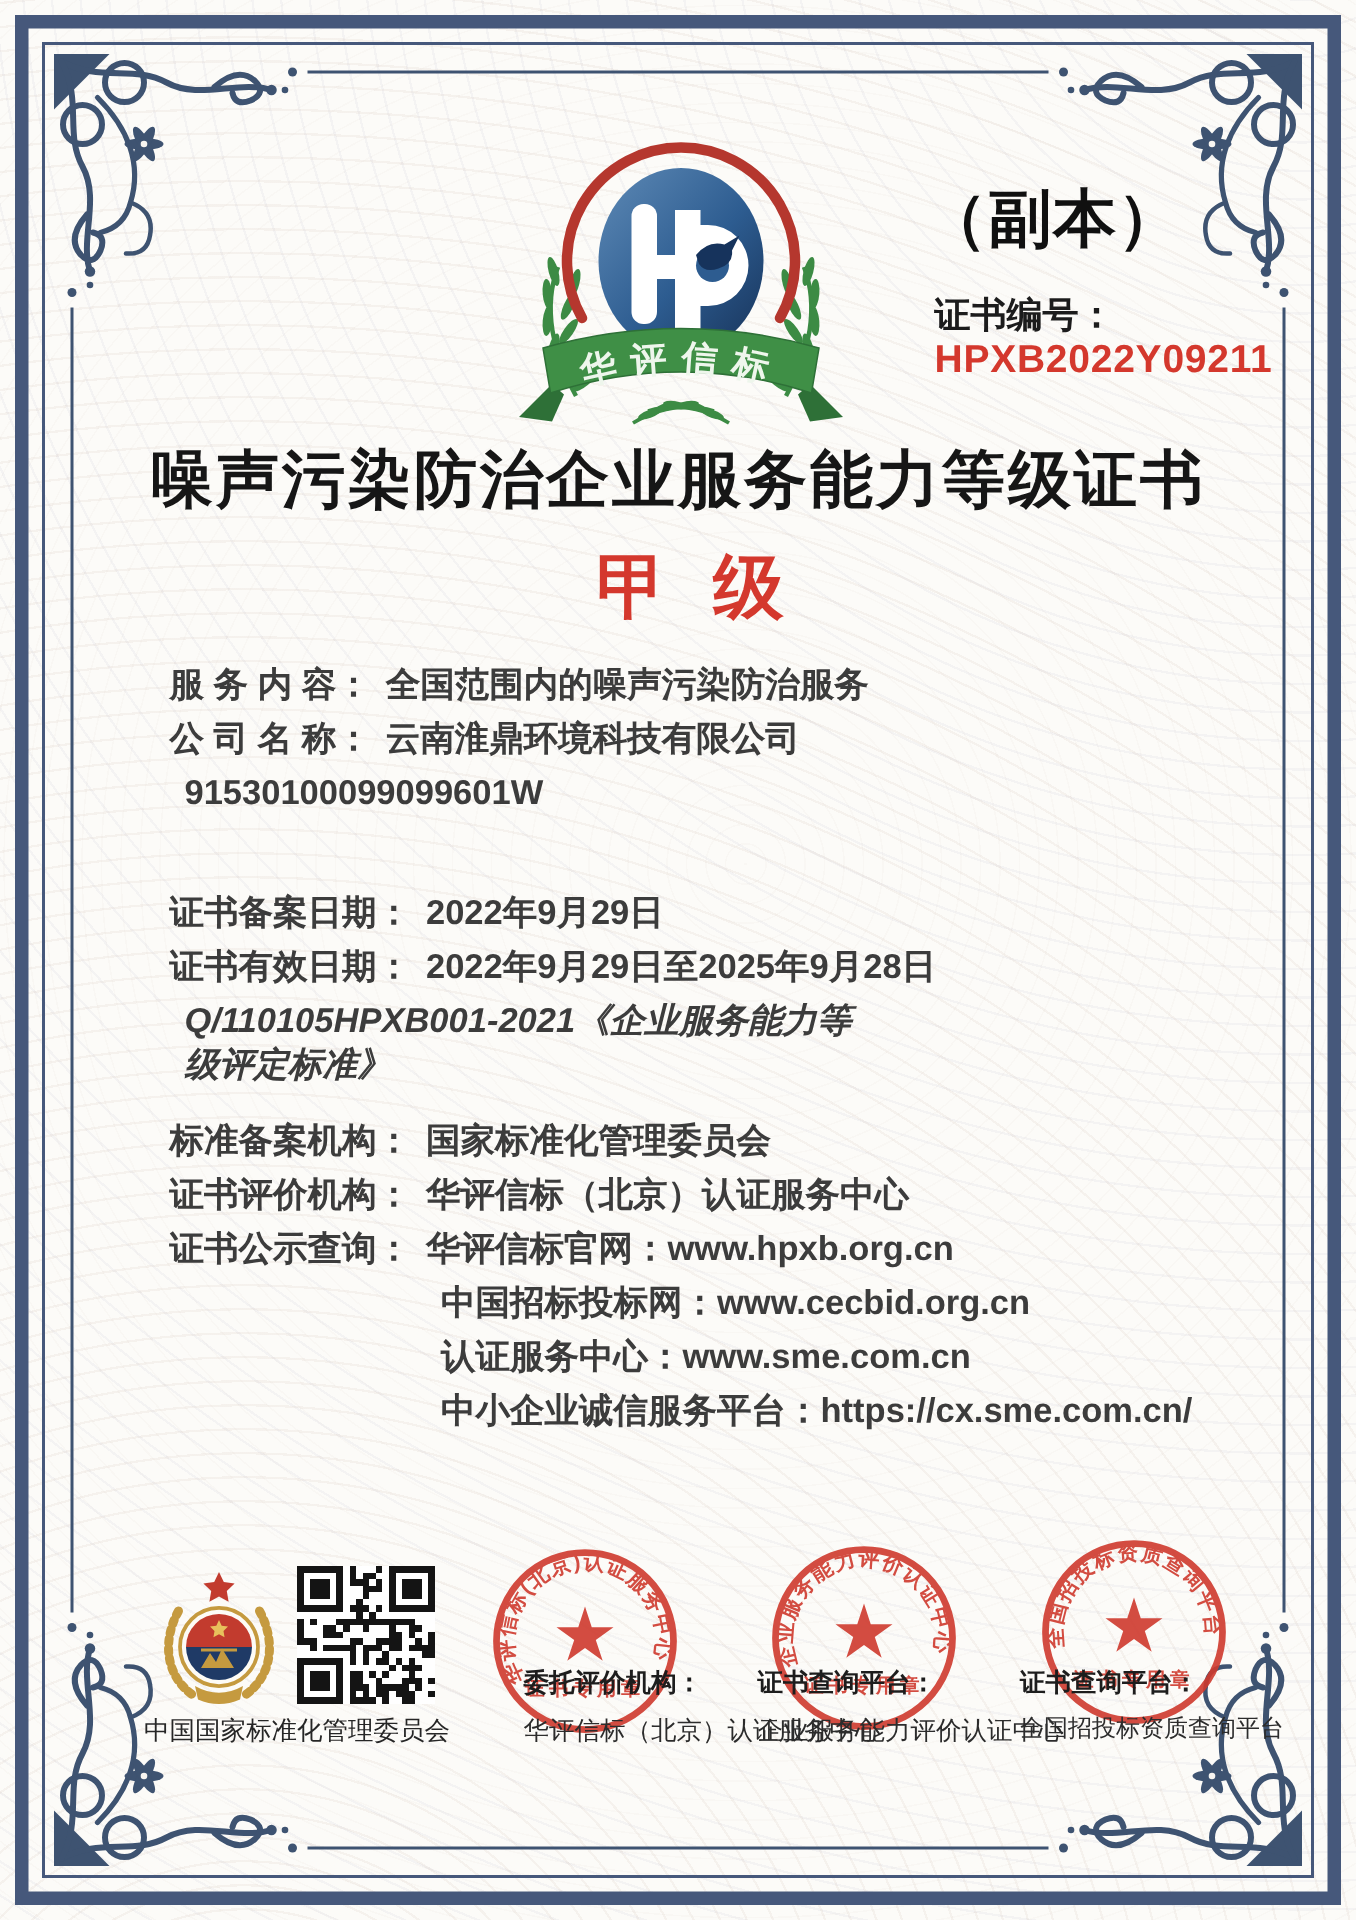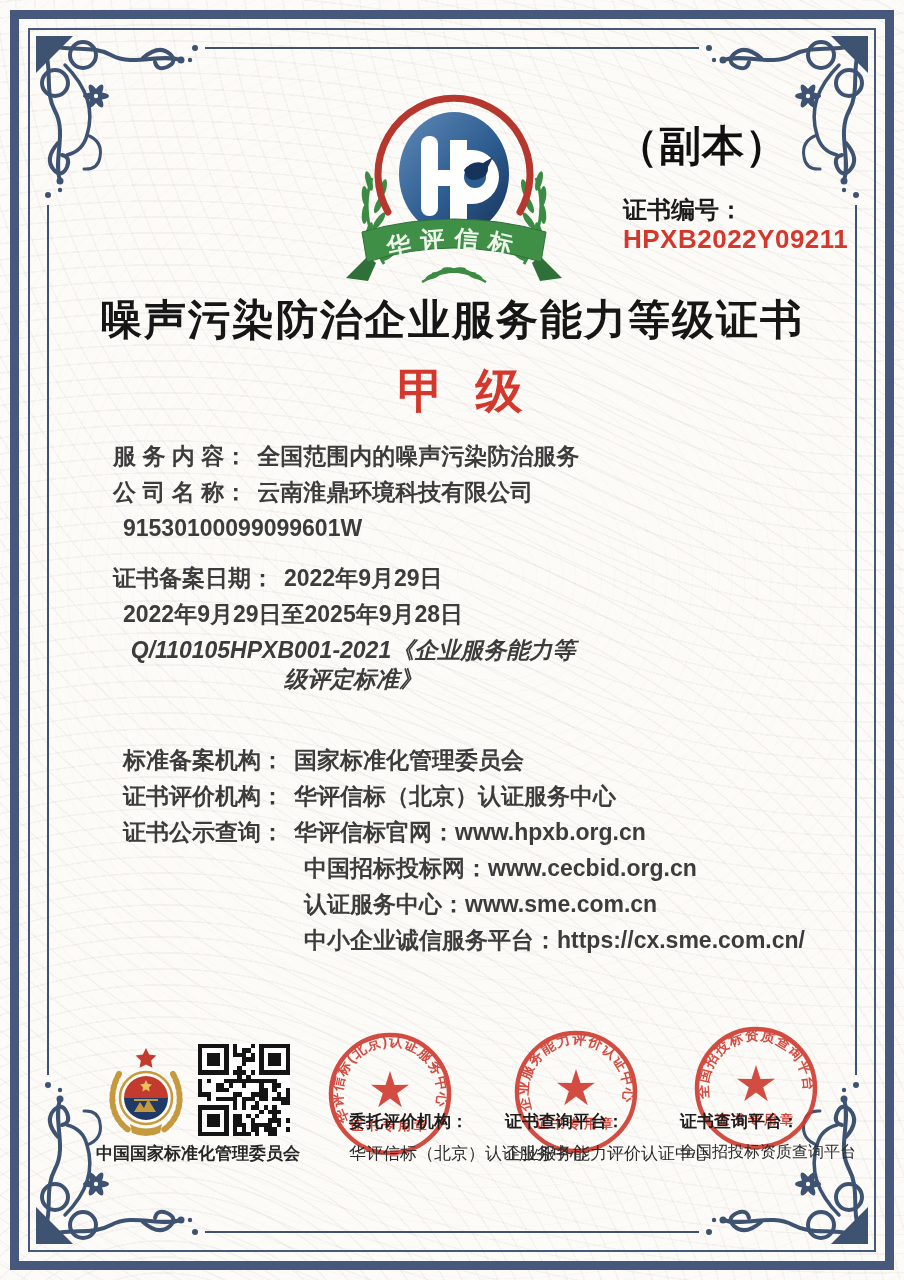--- a/index.html
+++ b/index.html
@@ -39,34 +39,34 @@
   .copy-label{position:absolute;left:616px;top:118px;font-size:42px;font-weight:800;color:#101010;letter-spacing:1px;}
   .certno-label{position:absolute;left:623px;top:194px;font-size:24px;font-weight:700;color:#1c1c1c;}
   .certno-value{position:absolute;left:623px;top:224px;font-size:26px;font-weight:700;color:#d4382d;letter-spacing:0.5px;}
 
   .title{position:absolute;left:0;right:0;top:292px;text-align:center;font-size:42px;font-weight:900;color:#161616;letter-spacing:2px;}
   .grade{position:absolute;left:0;right:0;top:360px;text-align:center;font-size:47px;font-weight:900;color:#d4382d;letter-spacing:9px;padding-left:25px;}
 
   
   .rows{position:absolute;left:113px;width:706px;color:#3c3c3c;}
   .rows.g1{top:442px;}
-  .rows.g2{top:564px;text-align:center;}
-  .rows.g3{top:746px;margin-left:10px;}
+  .rows.g2{top:594px;}
+  .rows.g3{top:746px;}
   .row{display:flex;align-items:flex-start;font-size:23px;font-weight:600;line-height:29px;margin-bottom:7px;}
   .row .lbl{white-space:pre;flex:none;}
   .row .val{margin-left:10px;}
   .row.cont{padding-left:171px;}
   .row.cont .val{margin-left:10px;}
   .val.wrapv{max-width:460px;font-style:italic;}
 
   
   .sac-emblem{position:absolute;left:104px;top:1046px;width:84px;height:94px;}
   .qr{position:absolute;left:198px;top:1044px;width:92px;height:92px;background:#fff;}
   .qr svg{width:100%;height:100%;display:block;}
-  .sac-caption{position:absolute;left:88px;top:1142px;width:220px;text-align:center;font-size:17px;font-weight:700;color:#262626;}
+  .sac-caption{position:absolute;left:88px;top:1142px;width:220px;text-align:center;font-size:17px;font-weight:400;color:#262626;}
 
   .seal{position:absolute;width:132px;height:132px;opacity:0.9;z-index:2;}
   .seal svg{width:100%;height:100%;display:block;}
   .seal.s1{left:324px;top:1028px;}
   .seal.s2{left:510px;top:1026px;}
   .seal.s3{left:690px;top:1022px;}
   .seal .ring{font-size:14px;font-weight:700;fill:#cf3a2e;letter-spacing:1px;}
   .seal .inner{font-size:13px;font-weight:700;fill:#cf3a2e;letter-spacing:3px;}
 
   .ov{position:absolute;z-index:5;color:#1d1d1d;}
@@ -222,20 +222,21 @@
         <span class="val">91530100099099601W</span>
       </div>
   </div>
 
   <div class="rows g2">
     <div class="row">
         <span class="lbl">证书备案日期：</span>
         <span class="val">2022年9月29日</span>
       </div>
     <div class="row">
+        <span class="lbl">证书有效日期：</span>
         <span class="val">2022年9月29日至2025年9月28日</span>
       </div>
     <div class="row">
         <span class="val wrapv">Q/110105HPXB001-2021《企业服务能力等级评定标准》</span>
       </div>
   </div>
 
   <div class="rows g3">
     <div class="row">
         <span class="lbl">标准备案机构：</span>

